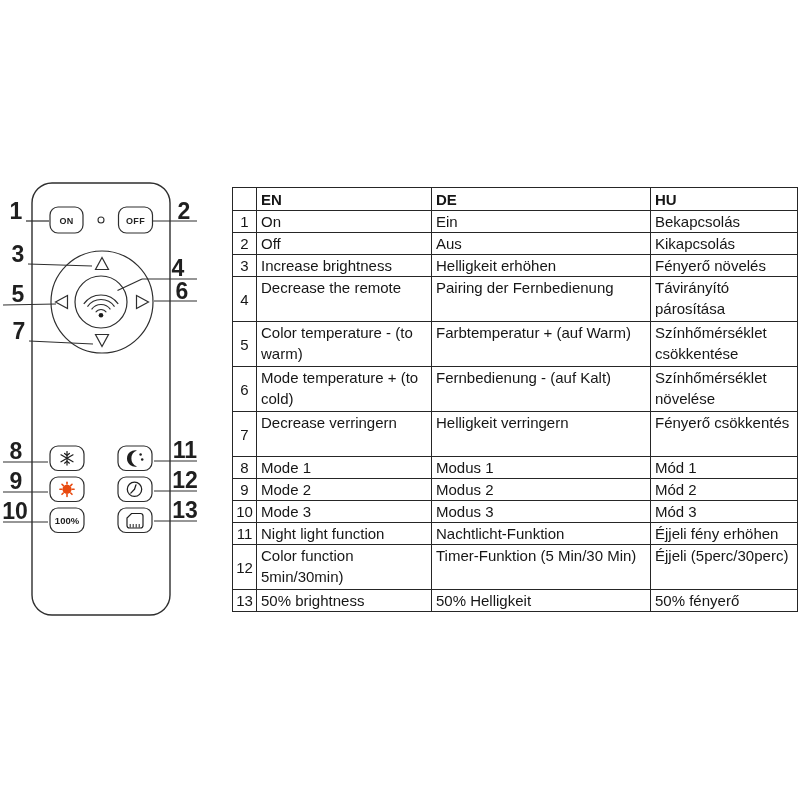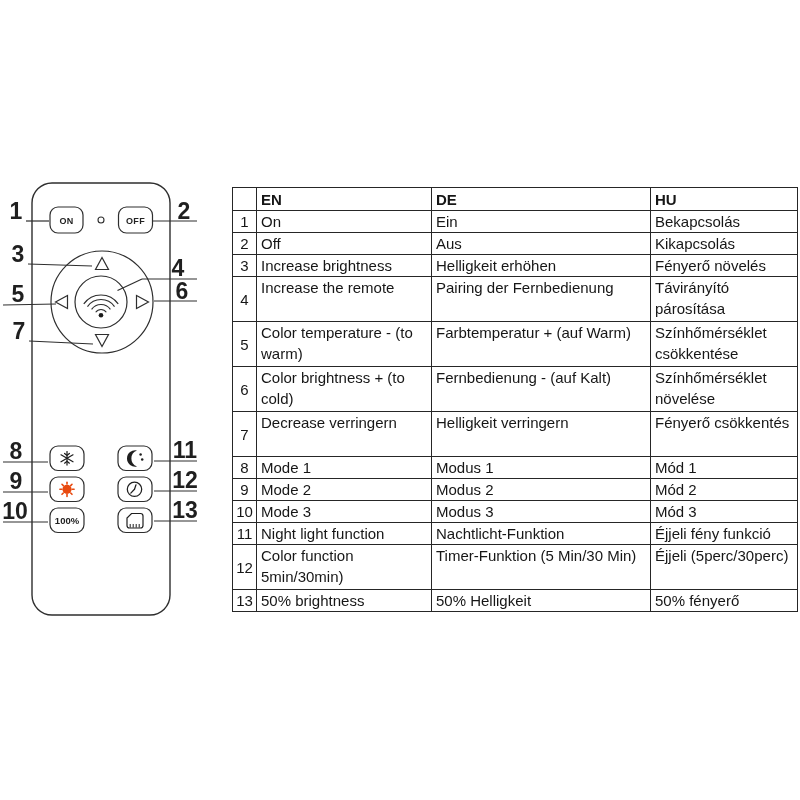--- a/index.html
+++ b/index.html
@@ -172,33 +172,33 @@
         <td class="txt">Kikapcsolás</td>
       </tr>
       <tr class="single">
         <td class="num">3</td>
         <td class="txt">Increase brightness</td>
         <td class="txt">Helligkeit erhöhen</td>
         <td class="txt">Fényerő növelés</td>
       </tr>
       <tr class="tall">
         <td class="num">4</td>
-        <td class="txt">Increase the remote</td>
+        <td class="txt">Decrease the remote</td>
         <td class="txt">Pairing der Fernbedienung</td>
         <td class="txt">Távirányító párosítása</td>
       </tr>
       <tr class="tall">
         <td class="num">5</td>
         <td class="txt">Color temperature - (to warm)</td>
         <td class="txt">Farbtemperatur + (auf Warm)</td>
         <td class="txt">Színhőmérséklet csökkentése</td>
       </tr>
       <tr class="tall">
         <td class="num">6</td>
-        <td class="txt">Color brightness + (to cold)</td>
+        <td class="txt">Mode temperature + (to cold)</td>
         <td class="txt">Fernbedienung - (auf Kalt)</td>
         <td class="txt">Színhőmérséklet növelése</td>
       </tr>
       <tr class="tall">
         <td class="num">7</td>
         <td class="txt">Decrease verringern</td>
         <td class="txt">Helligkeit verringern</td>
         <td class="txt">Fényerő csökkentés</td>
       </tr>
       <tr class="single">
@@ -216,21 +216,21 @@
       <tr class="single">
         <td class="num">10</td>
         <td class="txt">Mode 3</td>
         <td class="txt">Modus 3</td>
         <td class="txt">Mód 3</td>
       </tr>
       <tr class="single">
         <td class="num">11</td>
         <td class="txt">Night light function</td>
         <td class="txt">Nachtlicht-Funktion</td>
-        <td class="txt">Éjjeli fény funkció</td>
+        <td class="txt">Éjjeli fény erhöhen</td>
       </tr>
       <tr class="tall">
         <td class="num">12</td>
         <td class="txt">Color function 5min/30min)</td>
         <td class="txt">Timer-Funktion (5 Min/30 Min)</td>
         <td class="txt">Éjjeli (5perc/30perc)</td>
       </tr>
       <tr class="single">
         <td class="num">13</td>
         <td class="txt">50% brightness</td>

